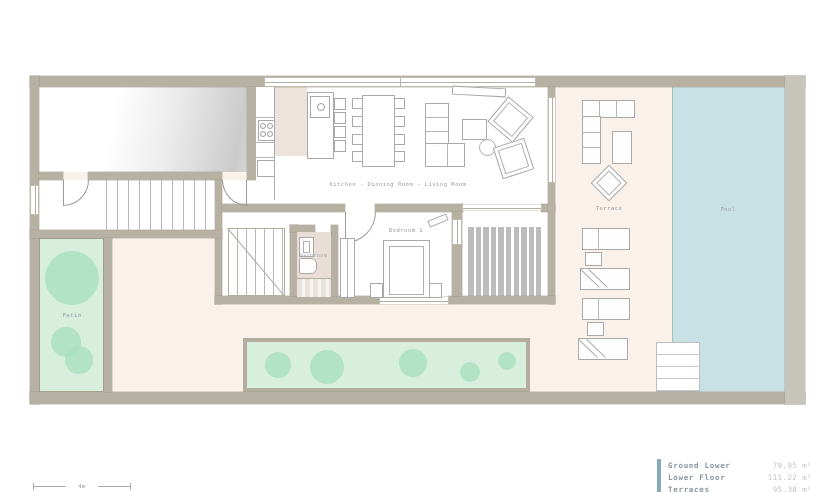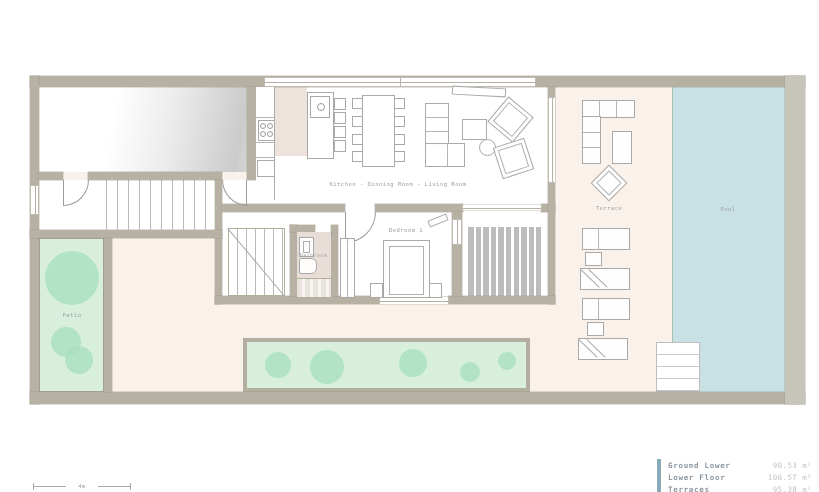--- a/index.html
+++ b/index.html
@@ -225,24 +225,24 @@
   <div class="lbl" style="left:705px;top:206px;width:46px;">Pool</div>
 
   <div class="sline" style="left:33px;top:486px;width:98px;height:1px;"></div>
   <div class="sline" style="left:33px;top:483px;width:1px;height:7px;"></div>
   <div class="sline" style="left:130px;top:483px;width:1px;height:7px;"></div>
   <div class="slabel" style="left:66px;top:482px;width:32px;height:8px;">4m</div>
 
   <div class="lbar" style="left:657px;top:459px;width:4px;height:40px;"></div>
   <div class="lrow" style="top:460px;">
     <span class="k">Ground Lower</span>
-    <span class="v">90.53 m²</span>
+    <span class="v">79.95 m²</span>
   </div>
   <div class="lrow" style="top:472px;">
     <span class="k">Lower Floor</span>
-    <span class="v">100.57 m²</span>
+    <span class="v">111.22 m²</span>
   </div>
   <div class="lrow" style="top:484px;">
     <span class="k">Terraces</span>
     <span class="v">95.38 m²</span>
   </div>
 
 </div>
 
 </body></html>

